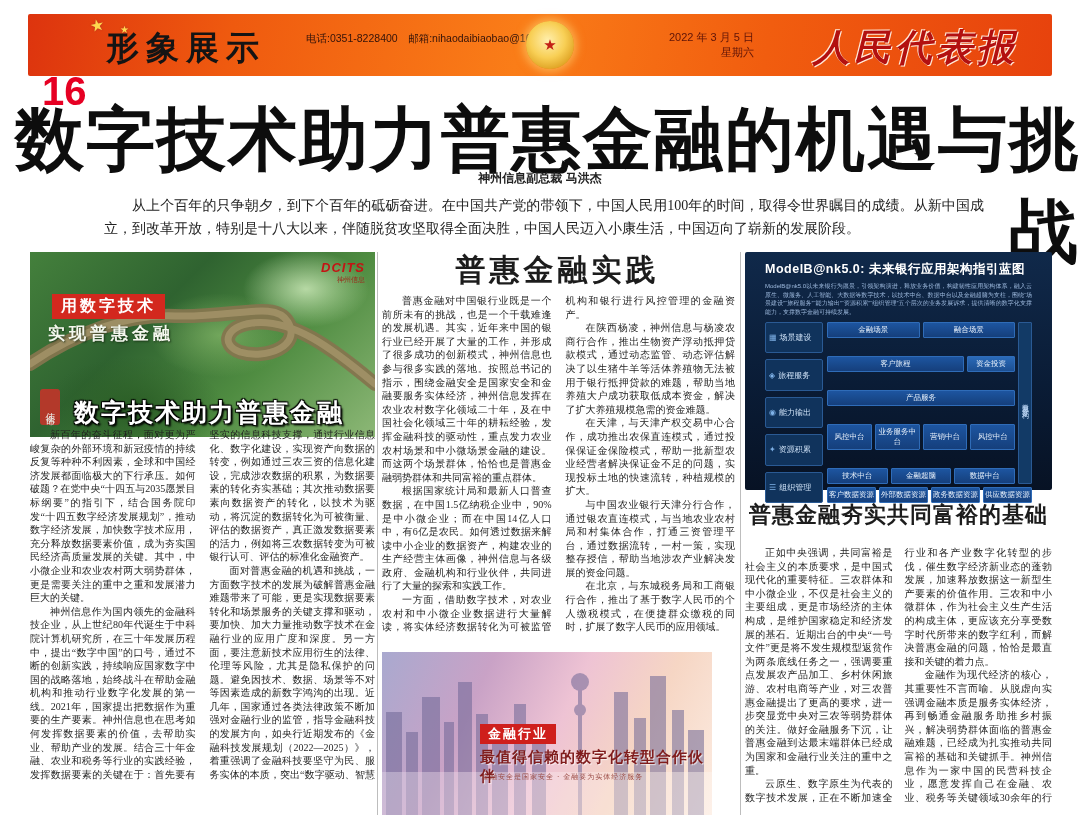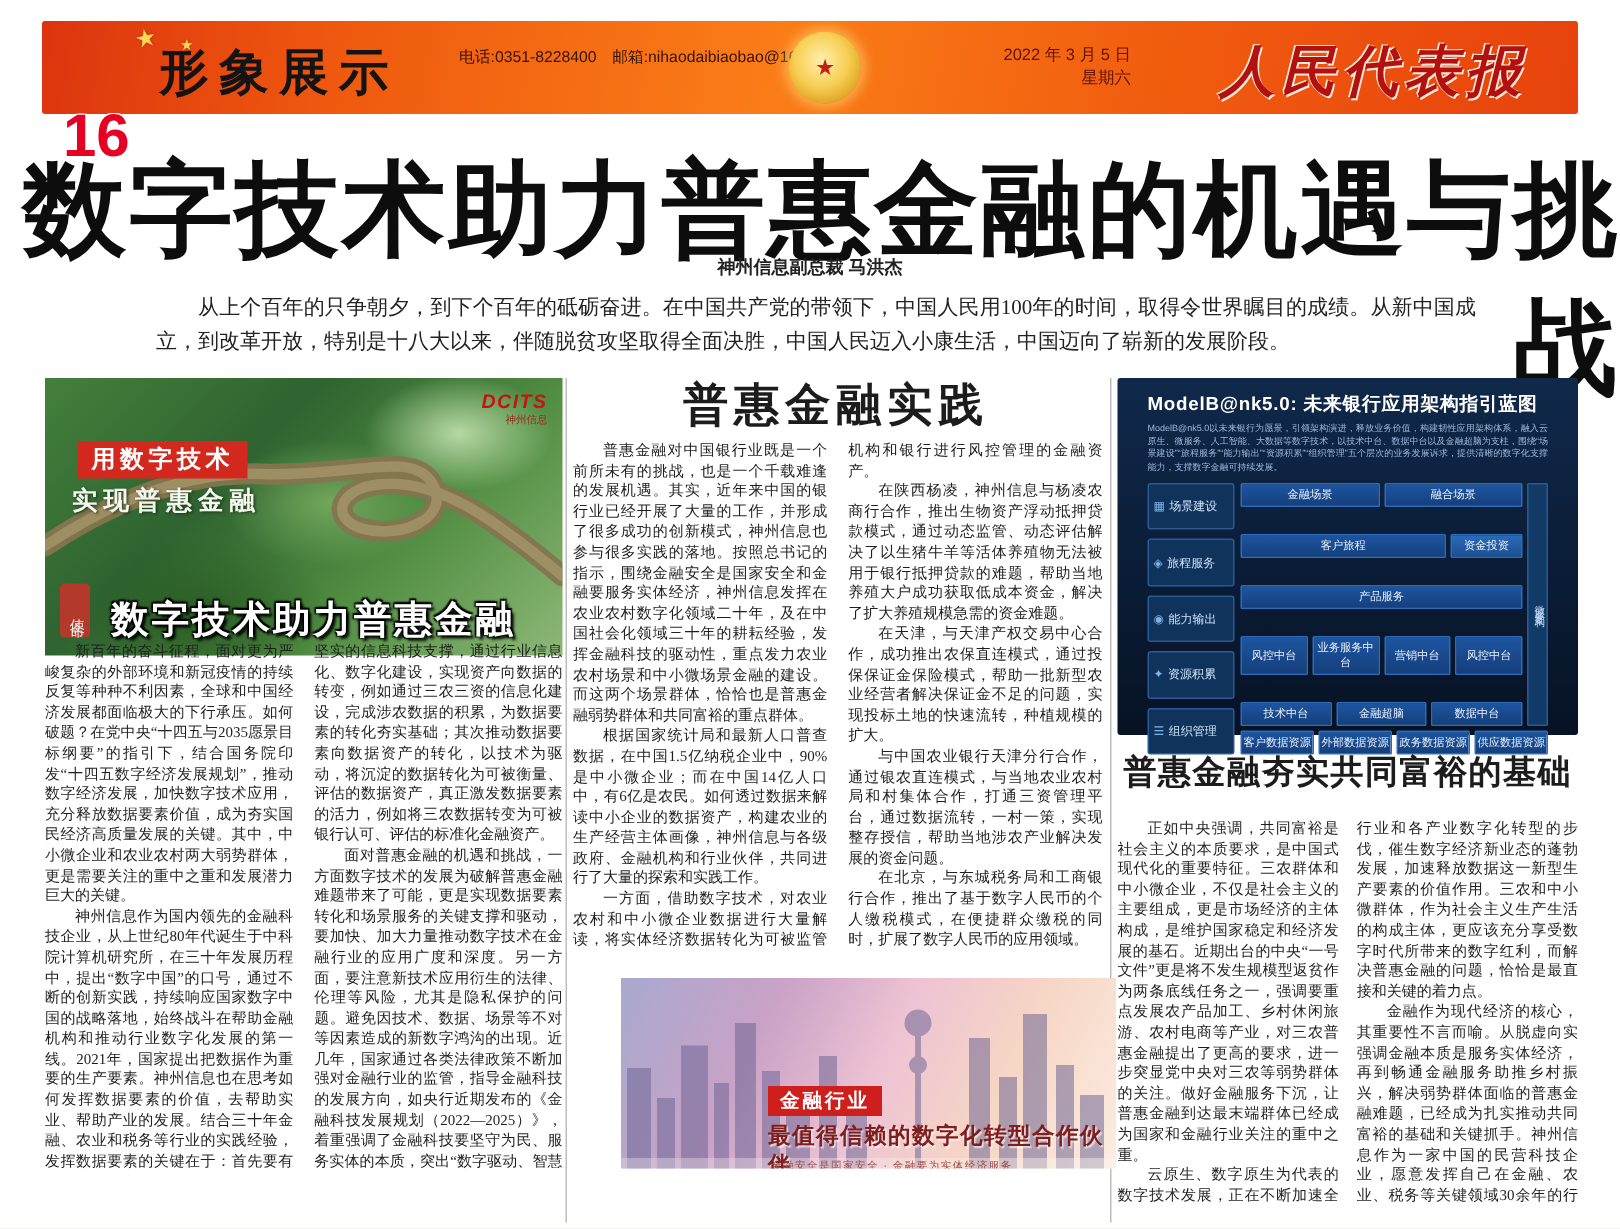--- a/index.html
+++ b/index.html
@@ -72,22 +72,22 @@
   .col-text { text-align:justify; font-size:10px; line-height:13.6px; color:#1f1f1f; overflow:hidden; }
   .col-text p { text-indent:2em; }
   .left-text { position:absolute; left:30px; top:428px; width:345px; height:367px;
             column-count:2; column-gap:14px; }
 
   
   .mid-title { position:absolute; left:380px; top:250px; width:355px; text-align:center;
             font-family:"Liberation Sans",sans-serif; font-weight:900; font-size:30px; letter-spacing:4px; }
   .mid-text { position:absolute; left:382px; top:294px; width:353px; height:354px;
             column-count:2; column-gap:14px; }
-  .photo2 { position:absolute; left:382px; top:652px; width:330px; height:127px; overflow:hidden;
-            background:linear-gradient(115deg,#a9a9cf 0%,#c9a2c6 28%,#eec3d4 52%,#f6d6c4 74%,#fcece2 100%);margin-left:32px; }
+  .photo2 { position:absolute; left:382px; top:652px; width:330px; height:163px; overflow:hidden;
+            background:linear-gradient(115deg,#a9a9cf 0%,#c9a2c6 28%,#eec3d4 52%,#f6d6c4 74%,#fcece2 100%); }
   .photo2 svg.city { position:absolute; left:0; top:0; opacity:.55; }
   .p2-badge { position:absolute; left:98px; top:72px; background:#cf1f1c; color:#fff;
             font-family:"Liberation Sans",sans-serif; font-weight:bold; font-size:13px;
             padding:1px 8px; letter-spacing:2px; }
   .p2-line1 { position:absolute; left:98px; top:96px; color:#801d1d; font-family:"Liberation Sans",sans-serif;
             font-weight:900; font-size:15px; letter-spacing:1px; text-shadow:1px 1px 1px rgba(255,255,255,.7); }
   .p2-line2 { position:absolute; left:100px; top:120px; color:#9a4a44; font-family:"Liberation Sans",sans-serif;
             font-size:7px; letter-spacing:1px; }
 
   

